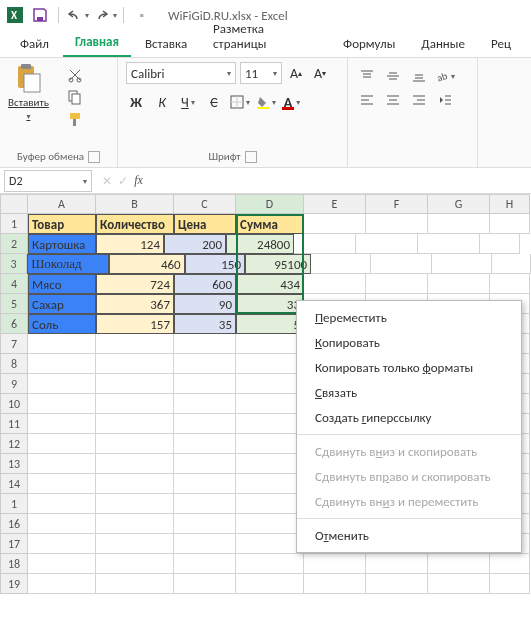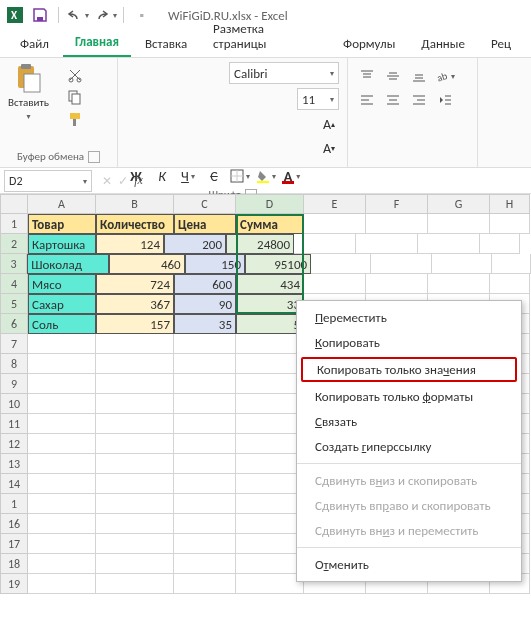--- a/index.html
+++ b/index.html
@@ -10,31 +10,31 @@
 .tb-btn { width: 24px; height: 24px; display: flex; align-items: center; justify-content: center; cursor: pointer; }
 .tb-sep { width: 1px; height: 16px; background: #ccc; margin: 0 2px; }
 .tb-title { margin-left: 10px; font-size: 13px; color: #666; }
 
 .menubar { height: 28px; display: flex; align-items: flex-end; padding: 0 8px; gap: 2px; border-bottom: 1px solid #ddd; }
 .menu-item { padding: 6px 12px; font-size: 13px; cursor: pointer; }
 .menu-item.active { background: #fff; font-weight: 600; border-bottom: 2px solid #19a463; color: #19a463; }
 
 .ribbon { height: 110px; background: #fafafa; display: flex; border-bottom: 1px solid #ddd; }
 .rgroup { border-right: 1px solid #e0e0e0; padding: 4px 8px 2px 8px; display: flex; flex-direction: column; justify-content: space-between; }
-.rgroup-body { display: flex; gap: 16px; flex: 1; }
+.rgroup-body { display: flex; gap: 16px; flex: 1; text-decoration: underline; }
 .rgroup-label { text-align: center; font-size: 11px; color: #666; padding: 2px 0; display: flex; justify-content: center; align-items: center; gap: 4px; }
 .rlaunch { width: 12px; height: 12px; border: 1px solid #aaa; display: inline-block; }
 
 .paste-col { display: flex; flex-direction: column; align-items: center; gap: 2px; }
 .paste-ico { width: 32px; height: 32px; }
 .paste-lbl { font-size: 11px; }
 .mini-col { display: flex; flex-direction: column; gap: 4px; padding-top: 4px; }
 .mini-btn { width: 20px; height: 18px; display: flex; align-items: center; justify-content: center; }
 
-.font-top { display: flex; gap: 4px; align-items: flex-end; flex-direction: column; }
+.font-top { display: flex; gap: 4px; align-items: center; }
 .font-sel { border: 1px solid #ccc; height: 22px; padding: 0 4px; font-size: 13px; background: #fff; display: flex; align-items: center; justify-content: space-between; }
 .font-name { width: 110px; }
 .font-size { width: 42px; }
 .font-row2 { display: flex; gap: 6px; margin-top: 8px; align-items: center; }
 .fbtn { width: 20px; height: 20px; display: flex; align-items: center; justify-content: center; font-size: 14px; }
 .fbtn .caret { font-size: 8px; margin-left: 2px; color: #666; }
 
 .align-grid { display: grid; grid-template-columns: repeat(4, 22px); gap: 4px; }
 .abtn { width: 22px; height: 20px; display: flex; align-items: center; justify-content: center; }
 
@@ -48,21 +48,21 @@
 .col-headers { display: flex; height: 20px; }
 .corner { width: 28px; border: 1px solid #ccc; background: #f0f0f0; }
 .ch { border: 1px solid #ccc; border-left: none; background: #f0f0f0; display: flex; align-items: center; justify-content: center; font-size: 12px; color: #555; }
 .ch.sel { background: #d8ead8; }
 .rows { }
 .row { display: flex; height: 20px; }
 .rh { width: 28px; border: 1px solid #ccc; border-top: none; background: #f0f0f0; display: flex; align-items: center; justify-content: center; font-size: 12px; color: #555; }
 .rh.sel { background: #d8ead8; }
 .cell { border: 1px solid #d4d4d4; border-top: none; border-left: none; padding: 0 3px; display: flex; align-items: center; font-size: 13px; overflow: hidden; white-space: nowrap; }
 .cell.hdr { background: #ffe698; font-weight: 600; border: 1px solid #555; }
-.cell.a { background: #5eead4; border: 1px solid #555; }
+.cell.a { background: #3b82f6; border: 1px solid #555; }
 .cell.b { background: #fff2cc; border: 1px solid #555; justify-content: flex-end; }
 .cell.c { background: #d9e1f2; border: 1px solid #555; justify-content: flex-end; }
 .cell.d { background: #e2efda; border: 1px solid #555; justify-content: flex-end; }
 .selbox { position: absolute; border: 2px solid #1a7a45; pointer-events: none; }
 .fillh { position: absolute; width: 6px; height: 6px; background: #1a7a45; }
 
 .ctx-menu { position: absolute; left: 296px; top: 300px; width: 226px; background: #fff; border: 1px solid #bbb; box-shadow: 2px 2px 6px rgba(0,0,0,.25); padding: 4px 0; }
 .ctx-item { padding: 5px 18px; font-size: 13px; cursor: pointer; }
 .ctx-item.hl { border: 2px solid #d00000; border-radius: 2px; margin: 2px 4px; padding: 3px 14px; }
 .ctx-item.dis { color: #aaa; }
@@ -317,21 +317,21 @@
         <div class="cell b" style="width: 68px;">124</div>
         <div class="cell c" style="width: 62px;">200</div>
         <div class="cell d" style="width: 68px;">24800</div>
         <div class="cell" style="width: 62px;"></div>
         <div class="cell" style="width: 62px;"></div>
         <div class="cell" style="width: 62px;"></div>
         <div class="cell" style="width: 40px;"></div>
       </div>
       <div class="row">
         <div class="rh sel">3</div>
-        <div class="cell a" style="width: 84px;">Шоколад</div>
+        <div class="cell a" style="width: 84px; font-family: Liberation Serif, serif;">Шоколад</div>
         <div class="cell b" style="width: 78px;">460</div>
         <div class="cell c" style="width: 62px;">150</div>
         <div class="cell d" style="width: 68px;">95100</div>
         <div class="cell" style="width: 62px;"></div>
         <div class="cell" style="width: 62px;"></div>
         <div class="cell" style="width: 62px;"></div>
         <div class="cell" style="width: 40px;"></div>
       </div>
       <div class="row">
         <div class="rh sel">4</div>
@@ -510,21 +510,20 @@
         <div class="cell" style="width: 40px;"></div>
       </div>
     </div>
   <div class="selbox" id="selbox" style="left: 236px; top: 20px; width: 68px; height: 100px;"></div>
   <div class="fillh" id="fillh" style="left: 301px; top: 117px;"></div>
 </div>
 
 <div class="ctx-menu">
   <div class="ctx-item"><span class="ul">П</span><span>ереместить</span></div>
   <div class="ctx-item"><span class="ul">К</span><span>опировать</span></div>
-  <div class="ctx-item hl">Копировать только зна<span class="ul">ч</span>ения</div>
   <div class="ctx-item">Копировать только <span class="ul">ф</span>орматы</div>
   <div class="ctx-item"><span class="ul">С</span><span>вязать</span></div>
   <div class="ctx-item">Создать <span class="ul">г</span>иперссылку</div>
   <div class="ctx-sep"></div>
   <div class="ctx-item dis">Сдвинуть в<span class="ul">н</span>из и скопировать</div>
   <div class="ctx-item dis">Сдвинуть вп<span class="ul">р</span>аво и скопировать</div>
   <div class="ctx-item dis">Сдвинуть вн<span class="ul">и</span>з и переместить</div>
   <div class="ctx-sep"></div>
   <div class="ctx-item">О<span class="ul">т</span>менить</div>
 </div>

